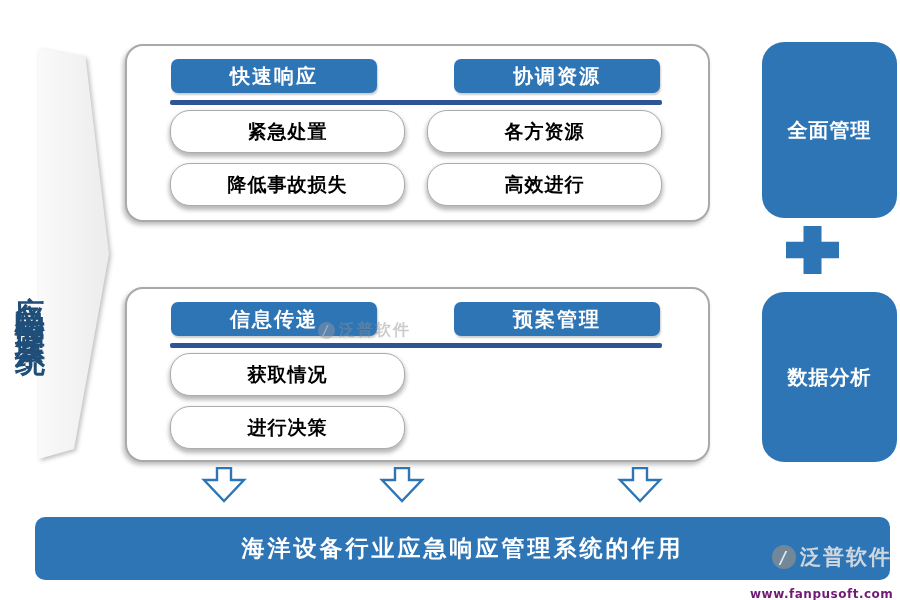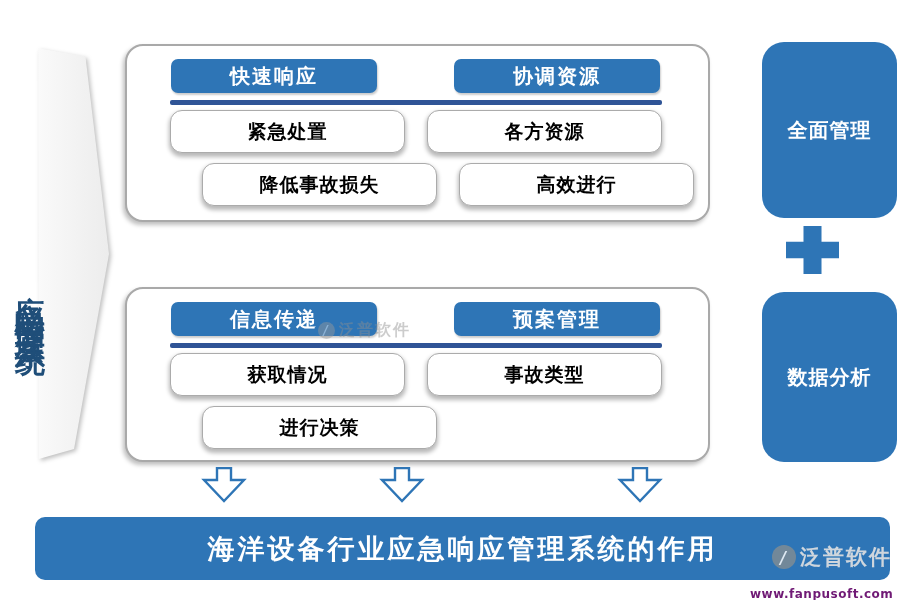--- a/index.html
+++ b/index.html
@@ -32,49 +32,49 @@
   .panel.p2{top:287px;height:175px;}
   .hdr{position:absolute;top:13px;width:206px;height:34px;background:var(--blue);
     border-radius:7px;color:#fff;font-size:20px;font-weight:bold;
     display:flex;align-items:center;justify-content:center;letter-spacing:2px;
     box-shadow:1px 2px 2px rgba(0,0,0,0.2);}
   .hdr.c1{left:44px;}
   .hdr.c2{left:327px;}
   .rule{position:absolute;left:43px;top:54px;width:492px;height:5px;
     background:var(--navy);border-radius:2px;}
   .item{position:absolute;width:235px;height:43px;background:#fff;
-    border:1.5px solid var(--item-border);border-radius:12px;
+    border:1.5px solid var(--item-border);border-radius:20px;
     display:flex;align-items:center;justify-content:center;
     font-size:19px;font-weight:bold;color:#000;letter-spacing:1px;
     box-shadow:0 3px 4px 1px rgba(0,0,0,0.28);}
   .item.c1{left:43px;}
   .item.c2{left:300px;}
   .item.r1{top:64px;}
-  .item.r2{top:117px;margin-left:32px;}
+  .item.r2{top:117px;}
 
   
   .side-box{position:absolute;left:762px;width:135px;background:var(--blue);
     border-radius:22px;color:#fff;font-size:20px;font-weight:bold;letter-spacing:1px;
     display:flex;align-items:center;justify-content:center;}
   .side-box.b1{top:42px;height:176px;}
   .side-box.b2{top:292px;height:170px;}
   .plus{position:absolute;left:786px;top:226px;width:53px;height:48px;background:var(--blue);
     clip-path:polygon(33% 0,67% 0,67% 33%,100% 33%,100% 67%,67% 67%,67% 100%,33% 100%,33% 67%,0 67%,0 33%,33% 33%);}
 
   
   .arrow{position:absolute;top:467px;width:46px;height:36px;}
   .arrow.a1{left:201px;}
   .arrow.a2{left:379px;}
   .arrow.a3{left:617px;}
 
   
   .banner{position:absolute;left:35px;top:517px;width:855px;height:63px;
     background:var(--blue);border-radius:10px;
     display:flex;align-items:center;justify-content:center;}
-  .banner-title{color:#fff;font-size:27px;font-weight:bold;letter-spacing:3px;}
+  .banner-title{color:#fff;font-size:23px;font-weight:bold;letter-spacing:3px;}
 
   
   .wm-center{position:absolute;left:318px;top:320px;display:flex;align-items:center;gap:4px;
     opacity:0.45;color:#8f8f8f;font-size:16px;font-weight:bold;letter-spacing:2px;}
   .logo-dot{display:inline-flex;align-items:center;justify-content:center;
     border-radius:50%;background:#9a9a9a;color:#fff;font-weight:bold;font-style:italic;}
   .wm-center .logo-dot{width:17px;height:17px;font-size:12px;}
   .wm-br{position:absolute;left:750px;top:543px;width:142px;text-align:right;}
   .wm-br-row{display:flex;align-items:center;justify-content:flex-end;gap:4px;
     color:rgba(225,225,225,0.9);font-size:21px;font-weight:bold;letter-spacing:2px;}
@@ -101,21 +101,20 @@
     <div class="item c2 r1">各方资源</div>
     <div class="item c2 r2">高效进行</div>
   </div>
 
   <div class="panel p2">
     <div class="hdr c1">信息传递</div>
     <div class="hdr c2">预案管理</div>
     <div class="rule"></div>
     <div class="item c1 r1">获取情况</div>
     <div class="item c1 r2">进行决策</div>
-    <div class="item c2 r1">事故类型</div>
   </div>
 
   <div class="side-box b1">全面管理</div>
   <div class="plus"></div>
   <div class="side-box b2">数据分析</div>
 
   <svg class="arrow a1" viewBox="0 0 46 36">
     <path d="M16 1 L30 1 L30 13 L43 13 L23 34 L3 13 L16 13 Z" fill="#ffffff" stroke="#2E75B6" stroke-width="2.4"></path>
   </svg>
   <svg class="arrow a2" viewBox="0 0 46 36">

